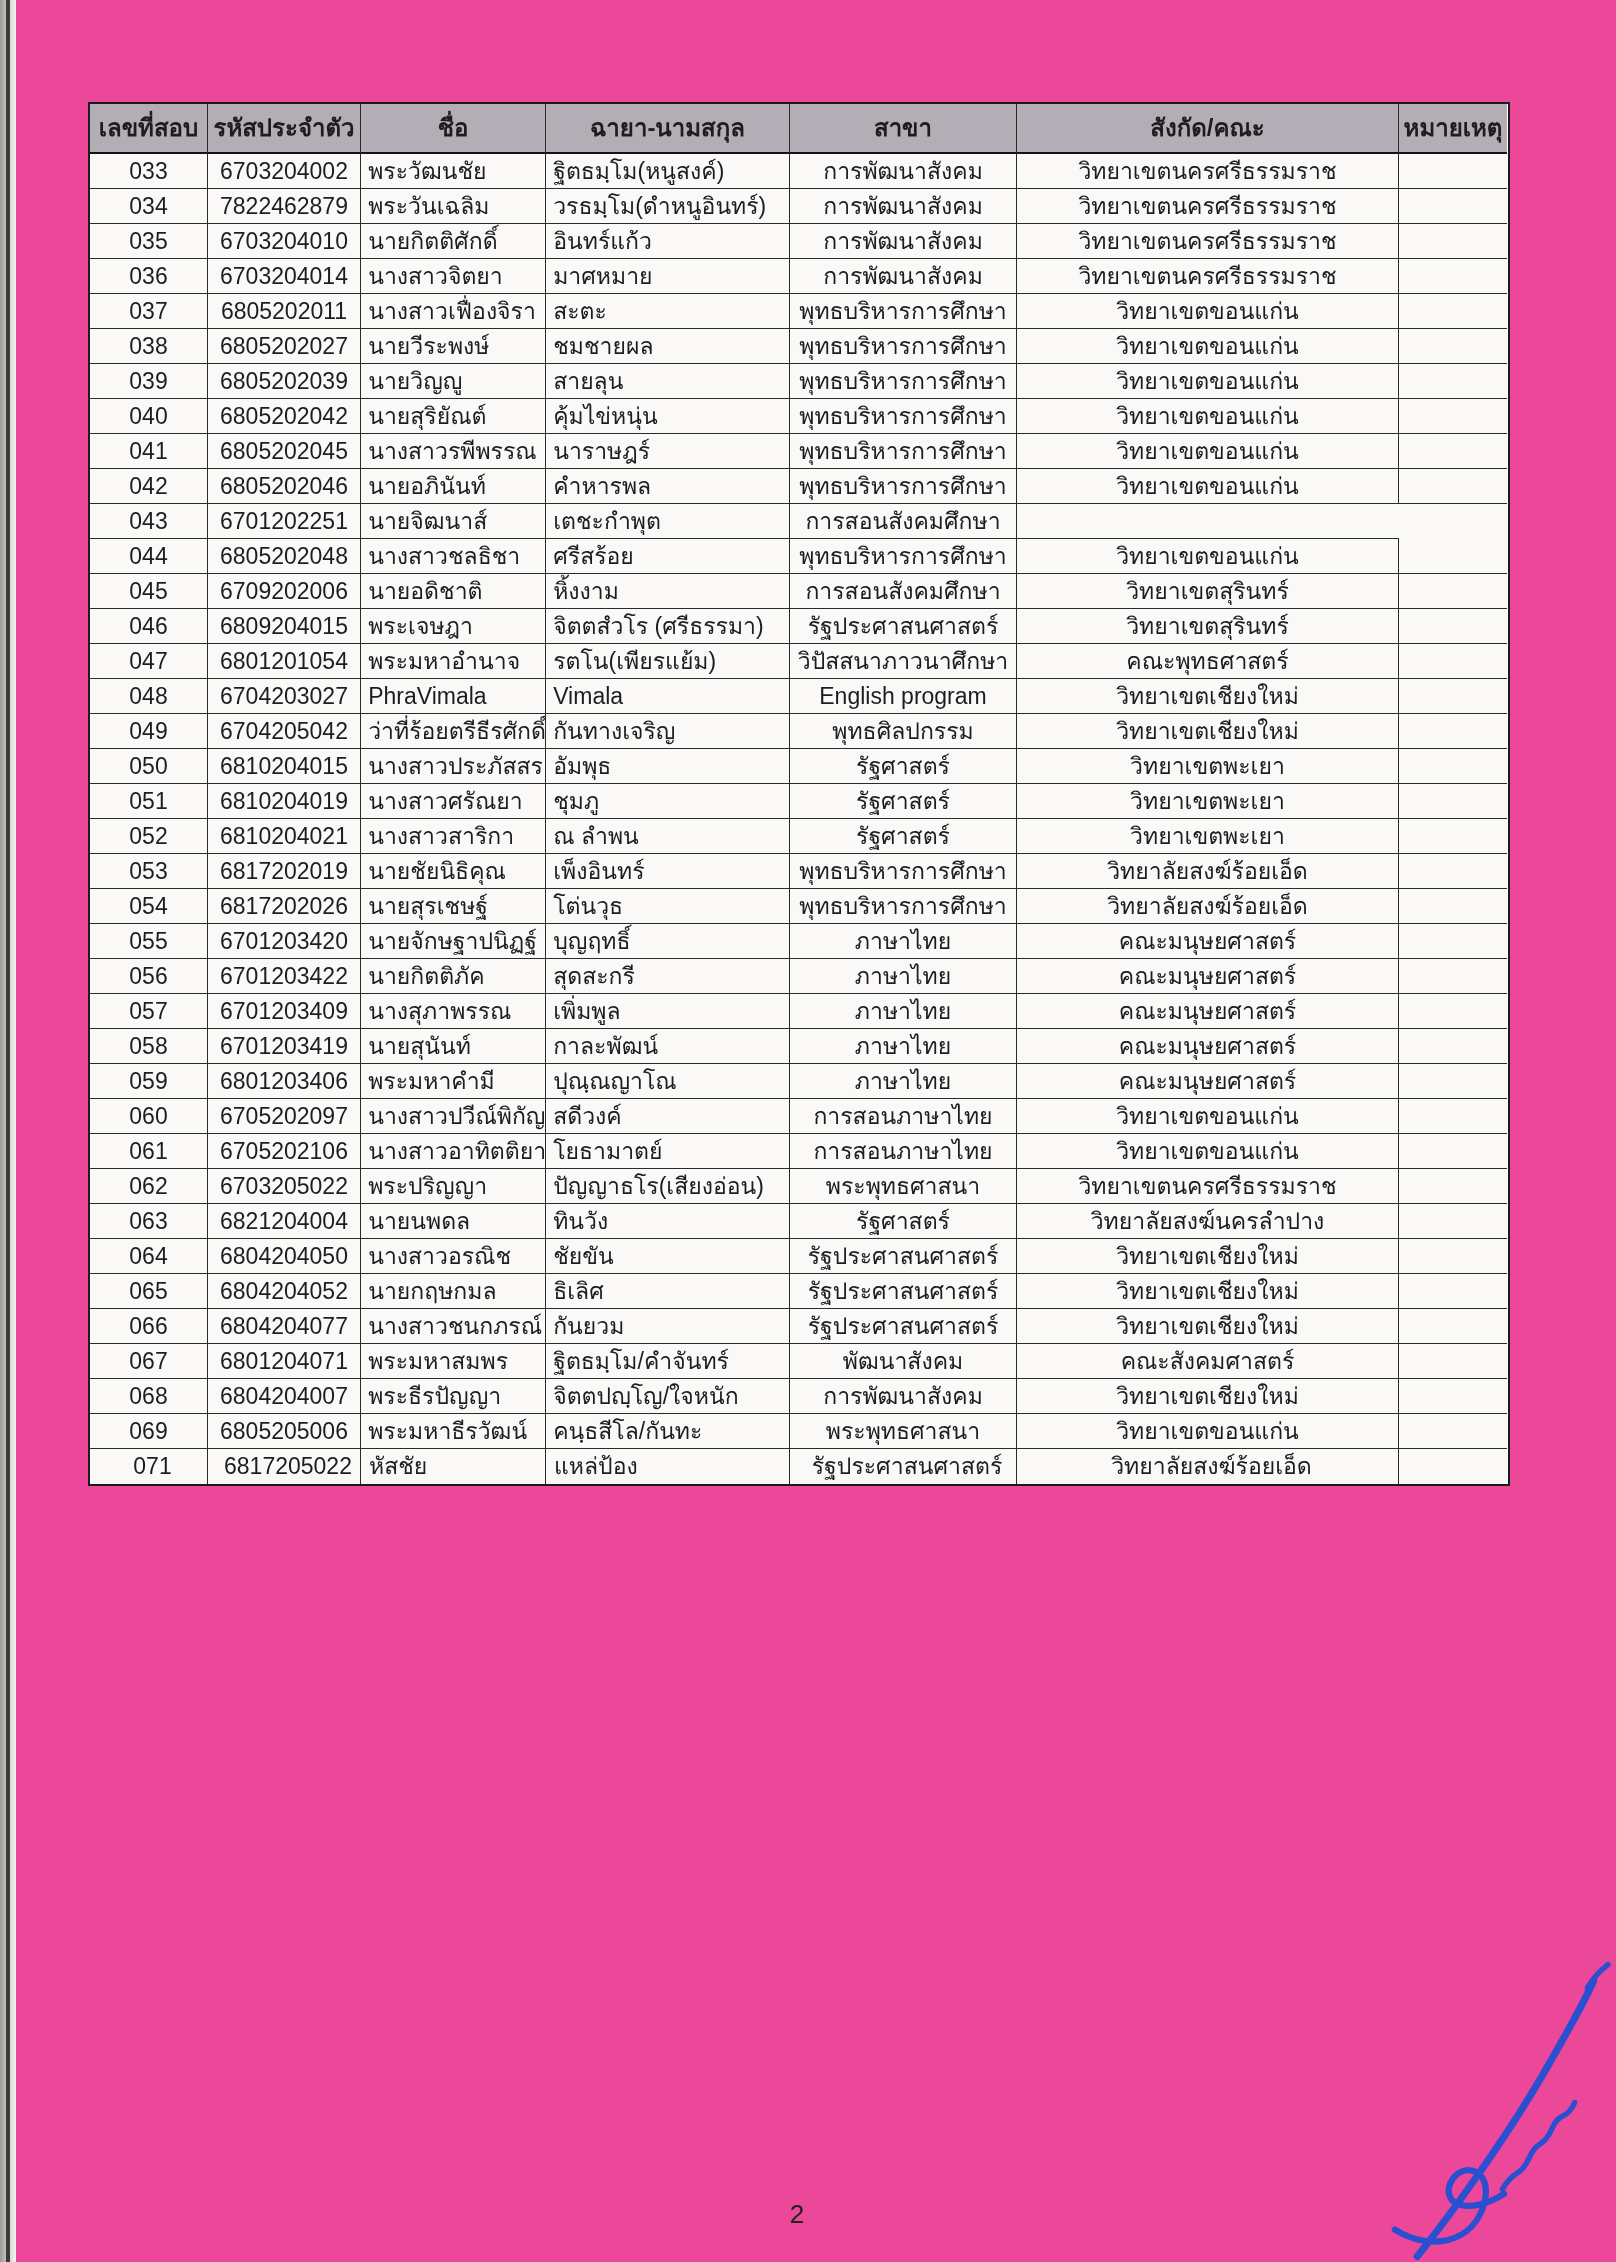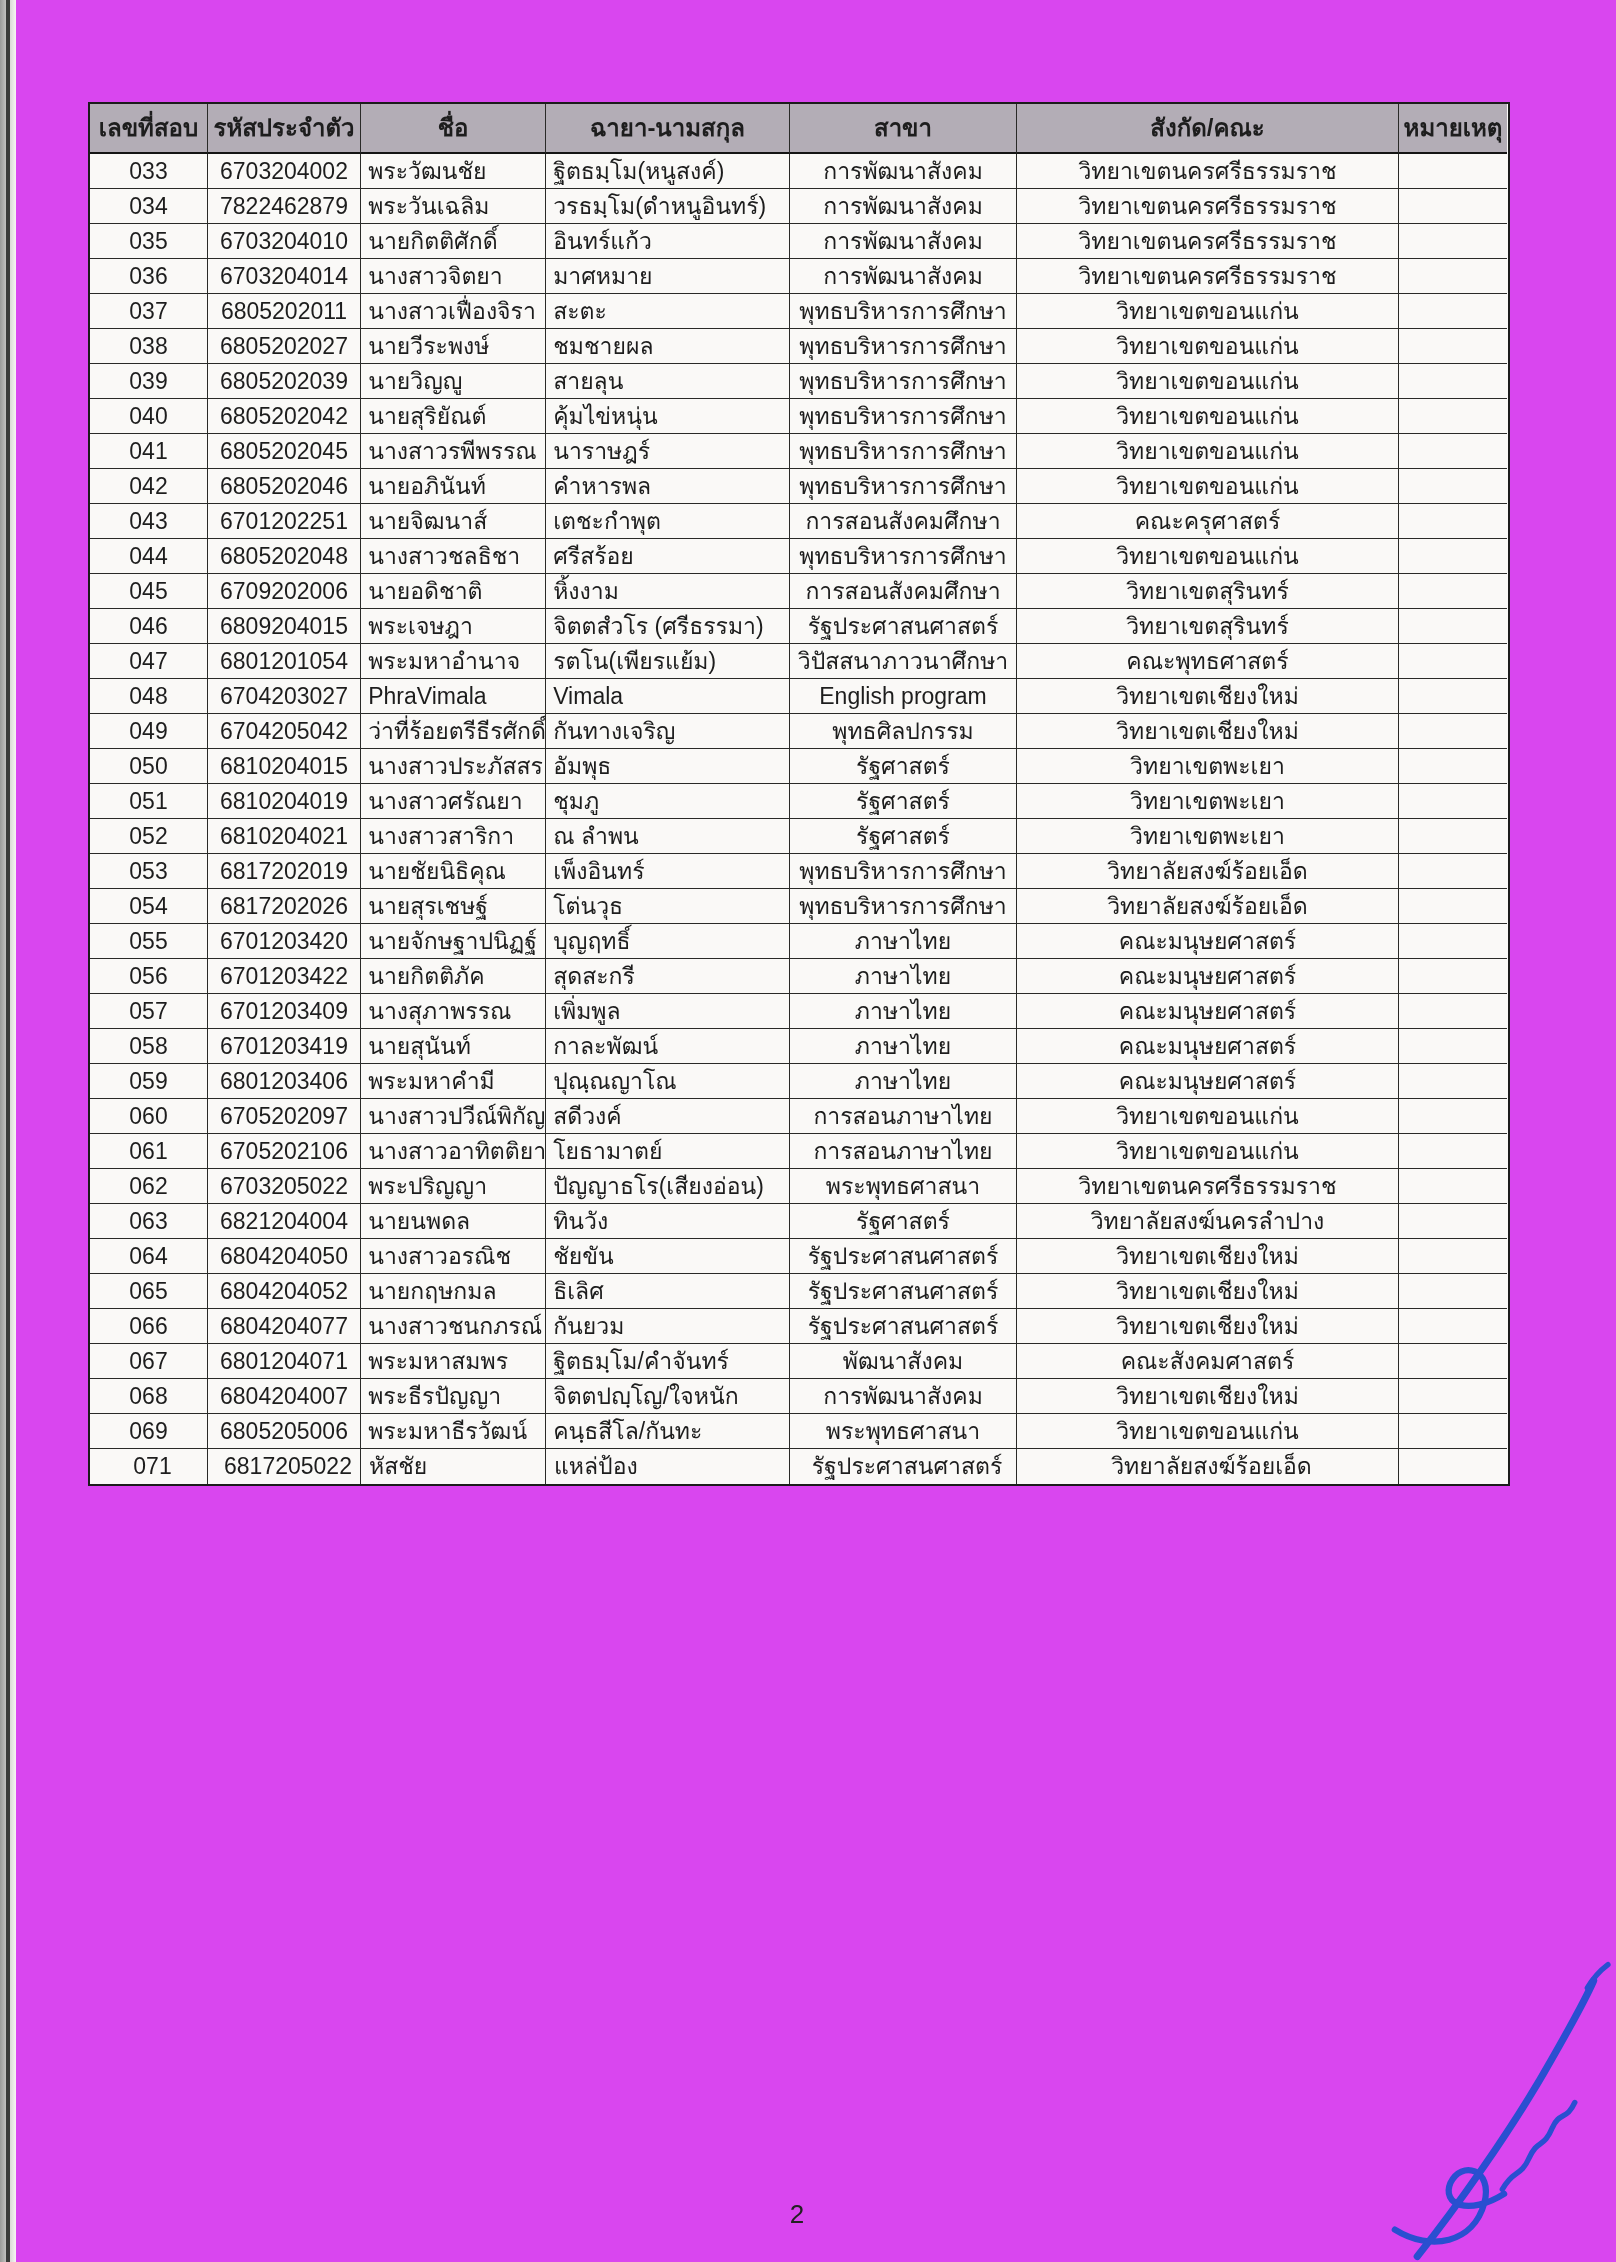--- a/index.html
+++ b/index.html
@@ -1,20 +1,20 @@
 <!DOCTYPE html>
 <html style="font-size:14.3px"><head>
 <meta charset="utf-8">
 <style>
   html,body{margin:0;padding:0;}
   body{background:#e9e8e5;font-family:"Liberation Sans",sans-serif;}
   .page{
     position:relative;
     width:1617px;height:2262px;
-    background:#d946ef;
+    background:#ec4899;
     overflow:hidden;
     color:#1d1d1d;
   }
   
   .scan-edge{
     position:absolute;left:0;top:0;width:16px;height:100%;
     background:linear-gradient(to right,#9b9b99,#d8d7d4 60%,#f6f5f2);
   }
   .scan-line{
     position:absolute;left:6.3px;top:0;width:3.6px;height:100%;
@@ -168,21 +168,20 @@
           <div class="td">พุทธบริหารการศึกษา</div>
           <div class="td">วิทยาเขตขอนแก่น</div>
           <div class="td"></div>
         </div>
         <div class="tr">
           <div class="td">043</div>
           <div class="td">6701202251</div>
           <div class="td left">นายจิฒนาส์</div>
           <div class="td left">เตชะกำพุต</div>
           <div class="td">การสอนสังคมศึกษา</div>
-          <div class="td">คณะครุศาสตร์</div>
           <div class="td"></div>
         </div>
         <div class="tr">
           <div class="td">044</div>
           <div class="td">6805202048</div>
           <div class="td left">นางสาวชลธิชา</div>
           <div class="td left">ศรีสร้อย</div>
           <div class="td">พุทธบริหารการศึกษา</div>
           <div class="td">วิทยาเขตขอนแก่น</div>
           <div class="td"></div>

